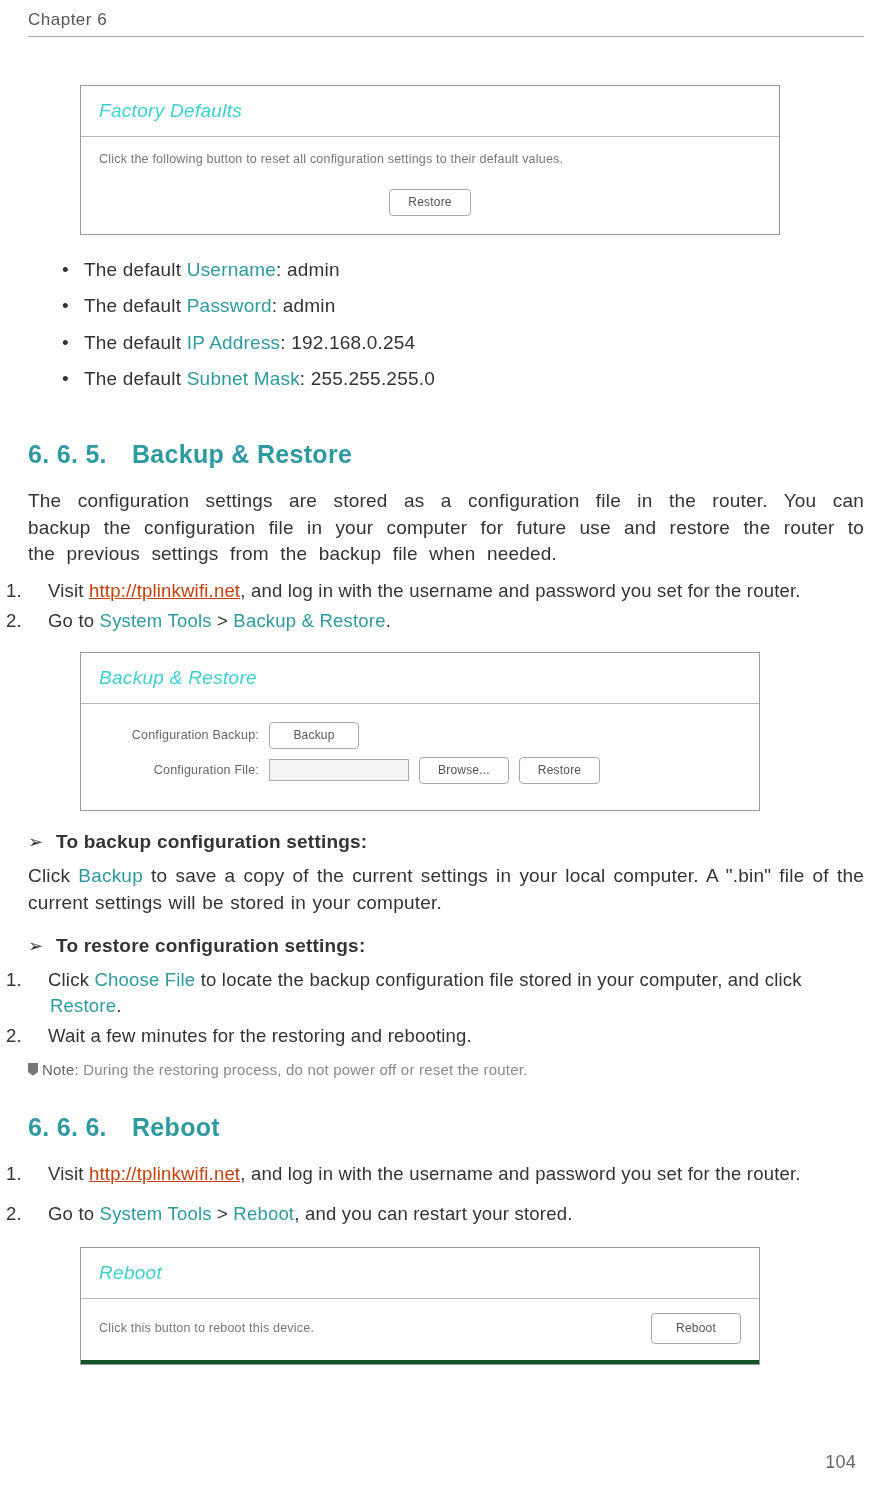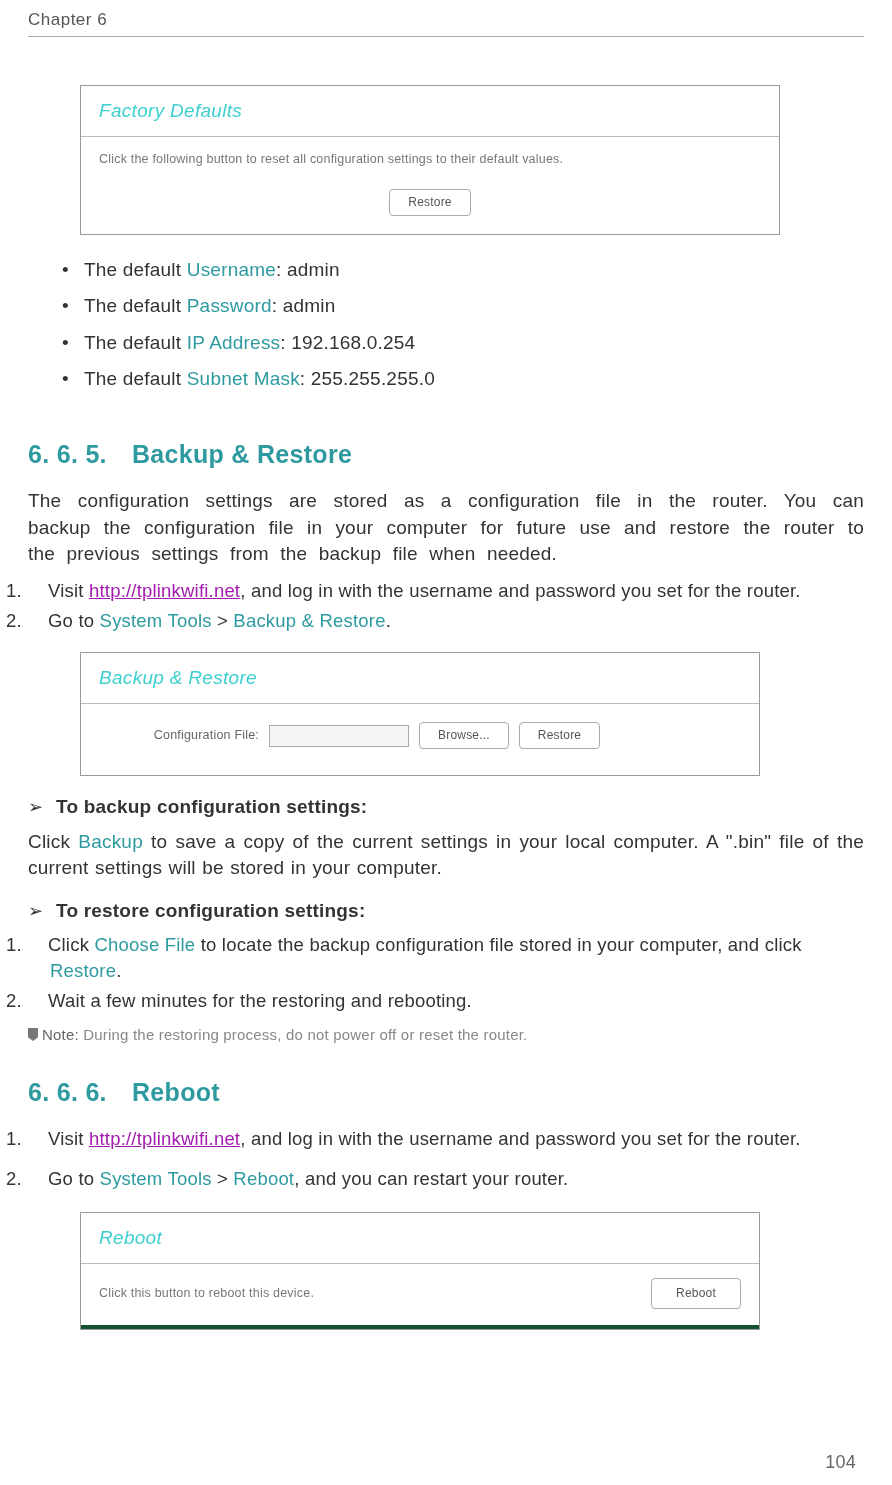--- a/index.html
+++ b/index.html
@@ -92,21 +92,21 @@
     font-weight: 600;
     margin: 18px 0 16px 0;
     letter-spacing: 0.3px;
   }
   h2.section .num { display:inline-block; width: 104px; }
   p.body { margin: 0 0 10px 0; text-align: justify; color: #333; word-spacing: 1px; }
   p.body.wide { word-spacing: 6px; }
   ol.steps { list-style: none; padding: 0; margin: 2px 0 2px 0; }
   ol.steps li { margin: 4px 0; font-size: 18.5px; color: #333; padding-left: 22px; text-indent: -22px; }
   ol.steps li .n { display:inline-block; width: 20px; }
-  .link { color: #a21caf; text-decoration: underline; }
+  .link { color: #c2410c; text-decoration: underline; }
   .chev-row { margin: 16px 0 8px 0; font-size: 19px; }
   .chev { font-family: "Segoe UI Symbol", Arial; display:inline-block; width: 28px; font-size:18px; }
   .bold { font-weight: 600; }
   .note { font-size: 15px; color: #888; margin: 10px 0 30px 0; }
   .note .ntag { color:#666; }
   .note .flag { display:inline-block; width:10px; height:13px; background:#777; vertical-align:-1px; margin-right:4px; clip-path: polygon(0 0, 100% 0, 100% 70%, 50% 100%, 0 70%); }
   .page-num {
     position: absolute;
     bottom: 10px;
     right: 36px;
@@ -148,20 +148,24 @@
 <p class="body wide">The configuration settings are stored as a configuration file in the router. You can backup the configuration file in your computer for future use and restore the router to the previous settings from the backup file when needed.</p>
 <ol class="steps">
   <li><span class="n">1.</span><span>Visit </span><span class="link">http://tplinkwifi.net</span><span>, and log in with the username and password you set for the router.</span></li>
   <li><span class="n">2.</span><span>Go to </span><span class="teal">System Tools</span><span> &gt; </span><span class="teal">Backup &amp; Restore</span><span>.</span></li>
 </ol>
 
 <div class="screenshot-panel narrower" style="margin-top:18px; margin-bottom:18px;">
   <div class="panel-header">Backup &amp; Restore</div>
   <div class="panel-body" style="padding-top:18px;">
     <div class="fieldrow">
+      <span class="label">Configuration Backup:</span>
+      <span class="btn" style="min-width:90px;">Backup</span>
+    </div>
+    <div class="fieldrow">
       <span class="label">Configuration File:</span>
       <span class="file-input"></span>
       <span class="btn">Browse...</span>
       <span class="btn">Restore</span>
     </div>
   </div>
 </div>
 
 <div class="chev-row">
   <span class="chev">➢</span><span class="bold">To backup configuration settings:</span>
@@ -175,21 +179,21 @@
   <li><span class="n">1.</span><span>Click </span><span class="teal">Choose File</span><span> to locate the backup configuration file stored in your computer, and click </span><span class="teal">Restore</span><span>.</span></li>
   <li><span class="n">2.</span><span>Wait a few minutes for the restoring and rebooting.</span></li>
 </ol>
 <div class="note"><span class="flag"></span><span class="ntag">Note:</span><span> During the restoring process, do not power off or reset the router.</span></div>
 
 <h2 class="section">
   <span class="num">6. 6. 6.</span><span>Reboot</span>
 </h2>
 <ol class="steps">
   <li style="margin-bottom:14px;"><span class="n">1.</span><span>Visit </span><span class="link">http://tplinkwifi.net</span><span>, and log in with the username and password you set for the router.</span></li>
-  <li><span class="n">2.</span><span>Go to </span><span class="teal">System Tools</span><span> &gt; </span><span class="teal">Reboot</span><span>, and you can restart your router.</span></li>
+  <li><span class="n">2.</span><span>Go to </span><span class="teal">System Tools</span><span> &gt; </span><span class="teal">Reboot</span><span>, and you can restart your stored.</span></li>
 </ol>
 
 <div class="screenshot-panel narrower reboot-screenshot">
   <div class="panel-header">Reboot</div>
   <div class="panel-body">
     <div class="reboot-row">
       <span class="instr" style="margin:0;">Click this button to reboot this device.</span>
       <span class="btn" style="padding:6px 24px;">Reboot</span>
     </div>
   </div>

